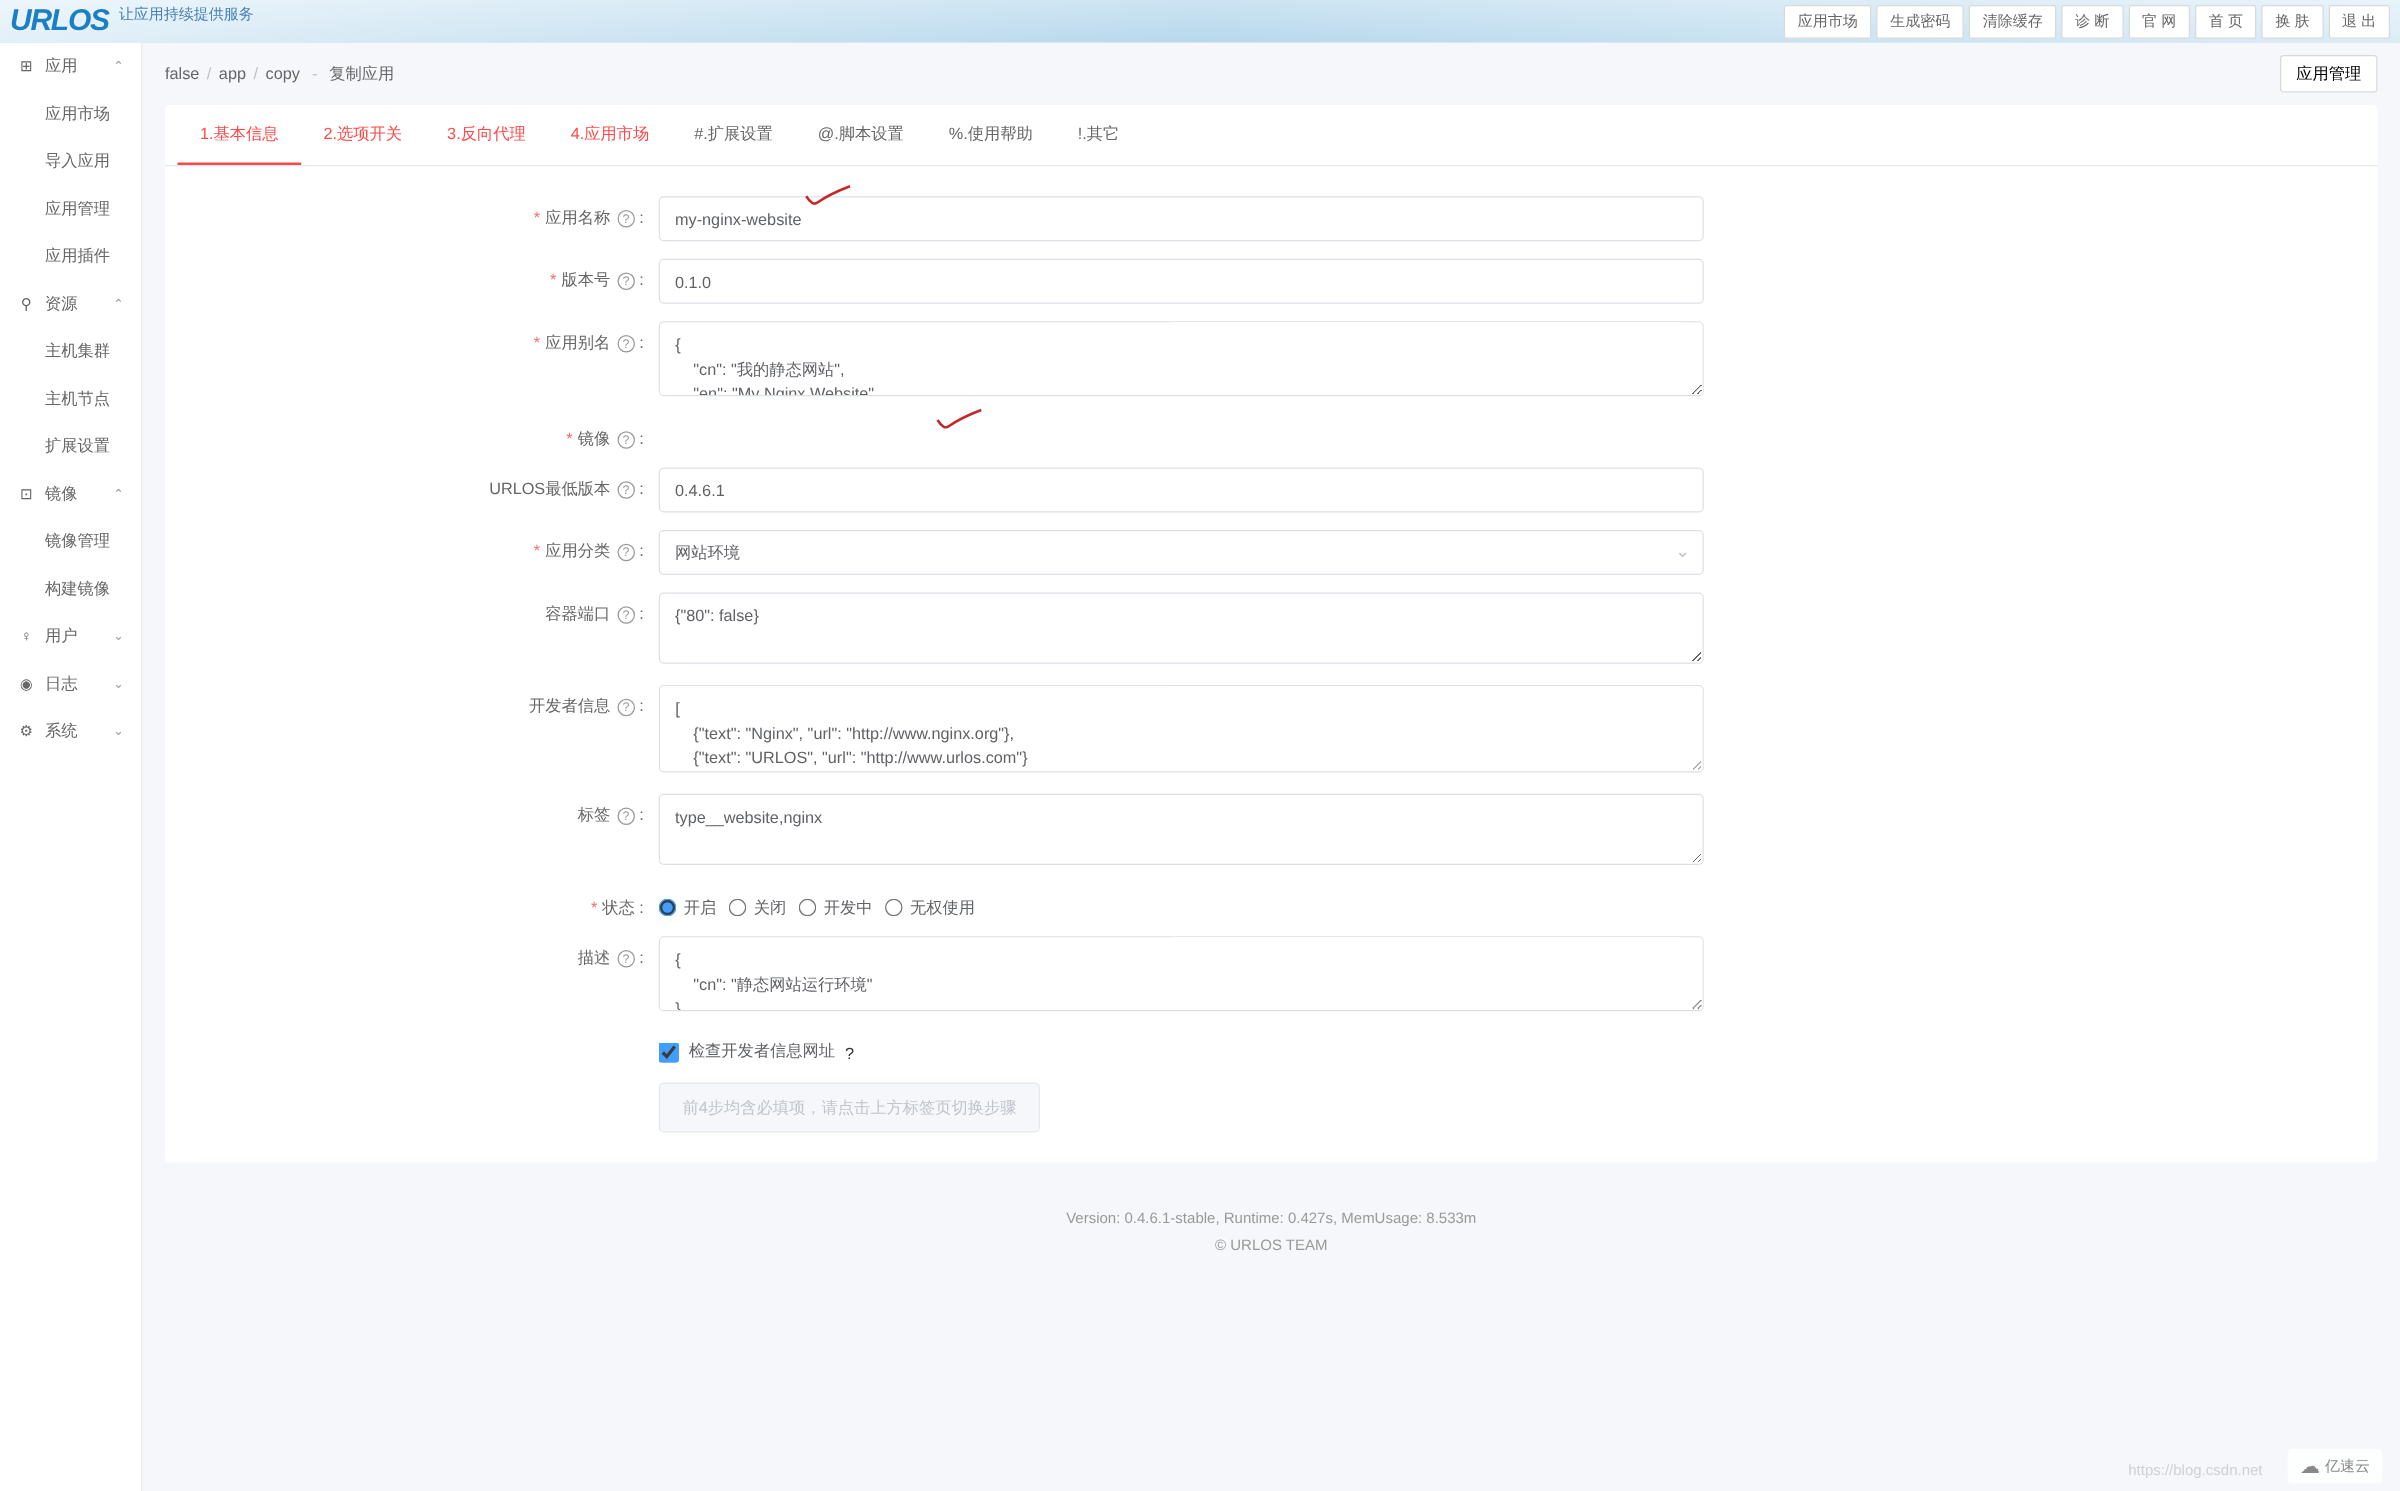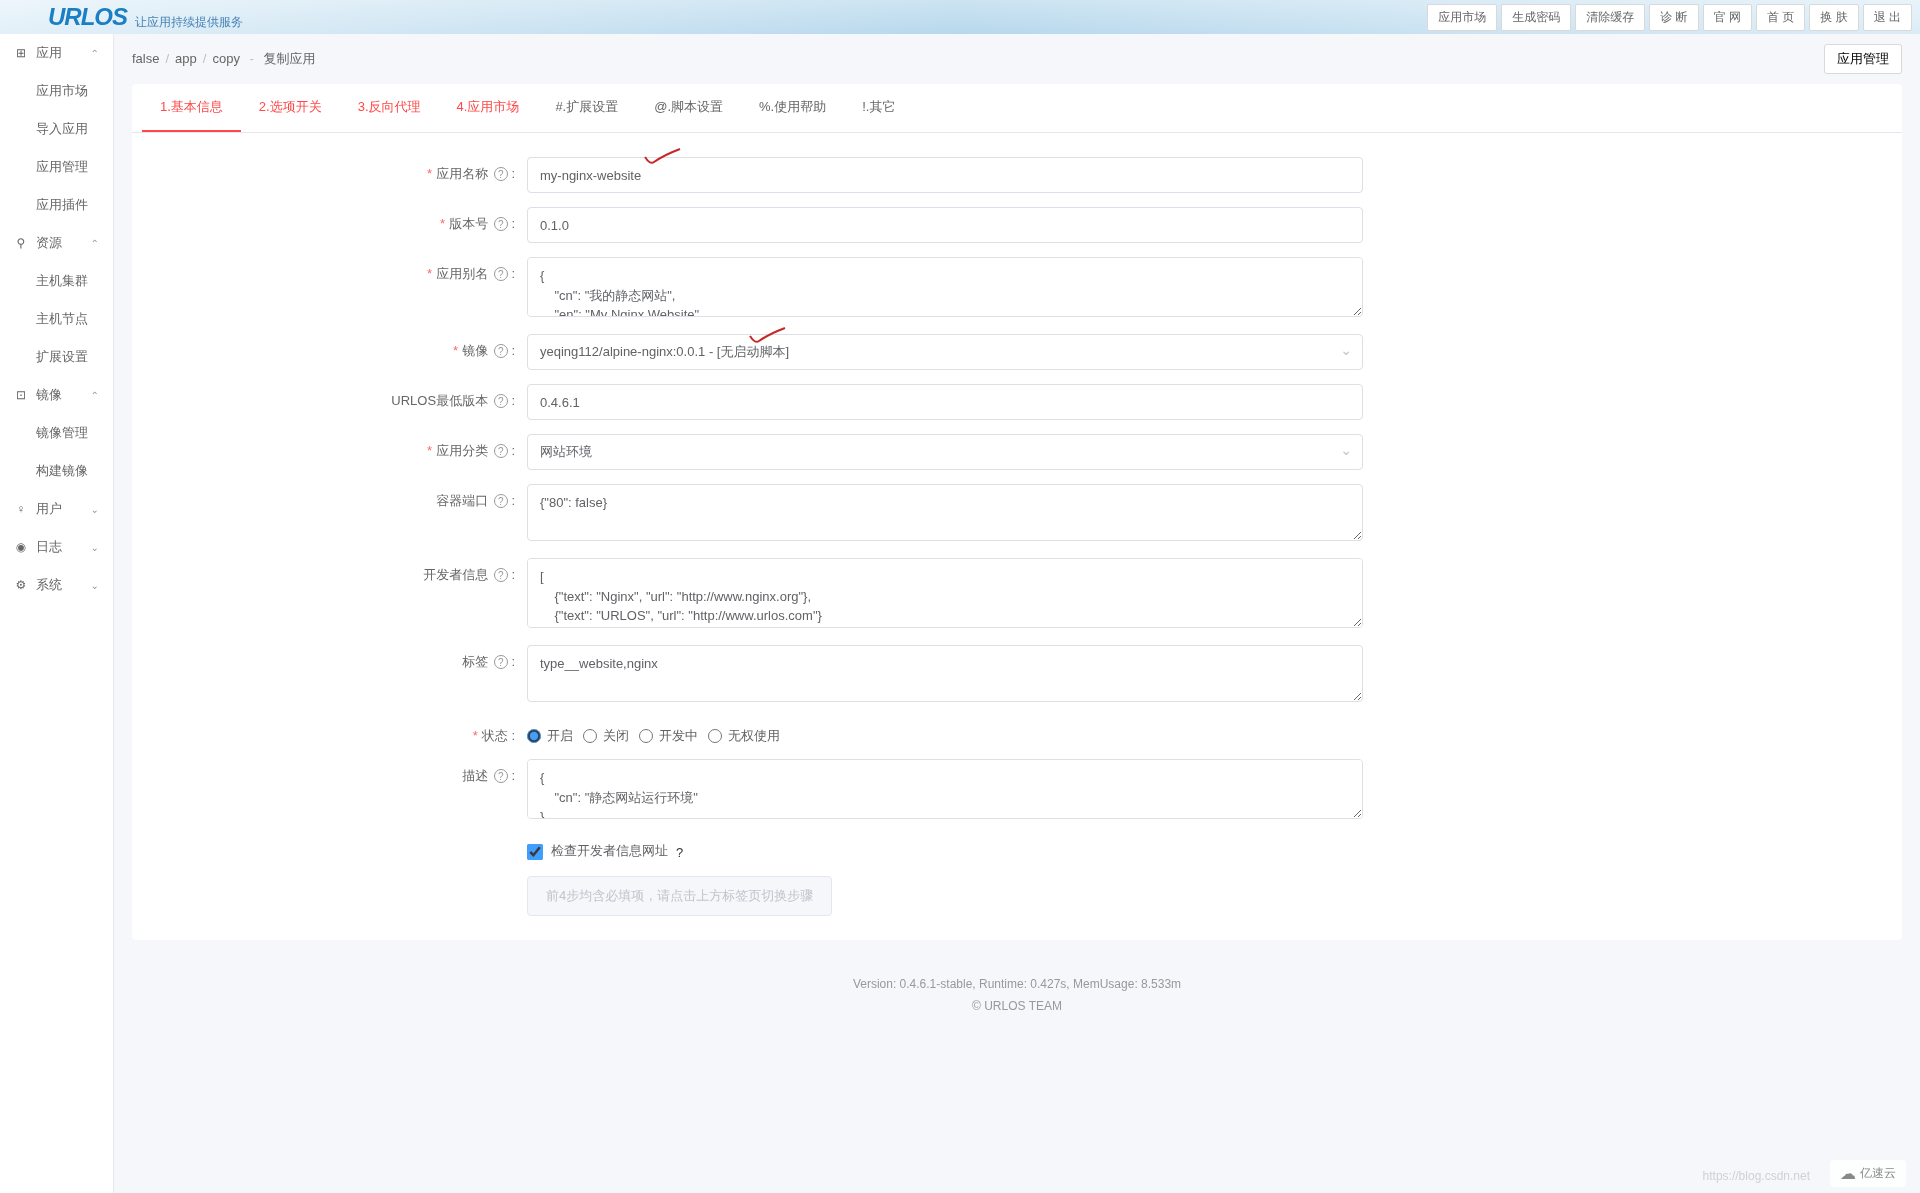--- a/index.html
+++ b/index.html
@@ -1,21 +1,21 @@
 <!DOCTYPE html>
 <html><head>
   <meta charset="utf-8">
   <style>
     * { margin: 0; padding: 0; box-sizing: border-box; }
     body { font-family: -apple-system, BlinkMacSystemFont, "Segoe UI", "Microsoft YaHei", sans-serif; font-size: 13px; color: #333; background: #f5f7fa; }
     
     
     .header { height: 34px; background: linear-gradient(to bottom, #d2e8f5, #b8d9ee); display: flex; align-items: center; padding: 0 8px; justify-content: space-between; position: relative; overflow: hidden; }
     .header::before { content: ""; position: absolute; inset: 0; background: linear-gradient(to right, rgba(255,255,255,0.6), rgba(180,210,230,0.2), rgba(255,255,255,0.5)); pointer-events: none; }
-    .header-left { display: flex; align-items: flex-end; gap: 8px; position: relative; z-index: 1; margin-left: 40px; }
+    .header-left { display: flex; align-items: flex-start; gap: 8px; position: relative; z-index: 1; }
     .logo { color: #1a7fc4; font-weight: 900; font-size: 24px; letter-spacing: -1px; font-style: italic; }
     .tagline { color: #4682b4; font-size: 12px; }
     .header-right { display: flex; gap: 4px; position: relative; z-index: 1; }
     .header-btn { background: #fff; border: 1px solid #d9d9d9; padding: 4px 10px; font-size: 12px; color: #666; cursor: pointer; border-radius: 2px; }
     
     .layout { display: flex; height: calc(100vh - 34px); }
     
     
     .sidebar { width: 114px; background: #fff; border-right: 1px solid #e8e8e8; overflow-y: auto; }
     .menu-item { display: flex; align-items: center; padding: 10px 14px; cursor: pointer; color: #666; font-size: 13px; justify-content: space-between; }
@@ -181,25 +181,20 @@
         <div class="form-row">
           <div class="form-label"><span class="req">*</span><span>应用别名</span> <span class="help-icon">?</span> :</div>
           <div class="form-control"><textarea class="textarea" style="">{
     "cn": "我的静态网站",
     "en": "My Nginx Website"
 }</textarea></div>
         </div>
         
         <div class="form-row">
           <div class="form-label"><span class="req">*</span><span>镜像</span> <span class="help-icon">?</span> :</div>
-          <div class="form-control">
-              <div class="select">
-                <span>yeqing112/alpine-nginx:0.0.1 - [无启动脚本]</span>
-              </div>
-            </div>
           <div class="red-check" style="left:615px; top:-8px;"><svg viewBox="0 0 40 20">
                 <path d="M3 10 Q 8 18 12 15 Q 22 8 38 2" stroke="#c62828" stroke-width="2" fill="none"></path>
               </svg></div>
         </div>
         
         <div class="form-row">
           <div class="form-label"><span>URLOS最低版本</span> <span class="help-icon">?</span> :</div>
           <div class="form-control"><input class="input" value="0.4.6.1" style=""></div>
         </div>
         

